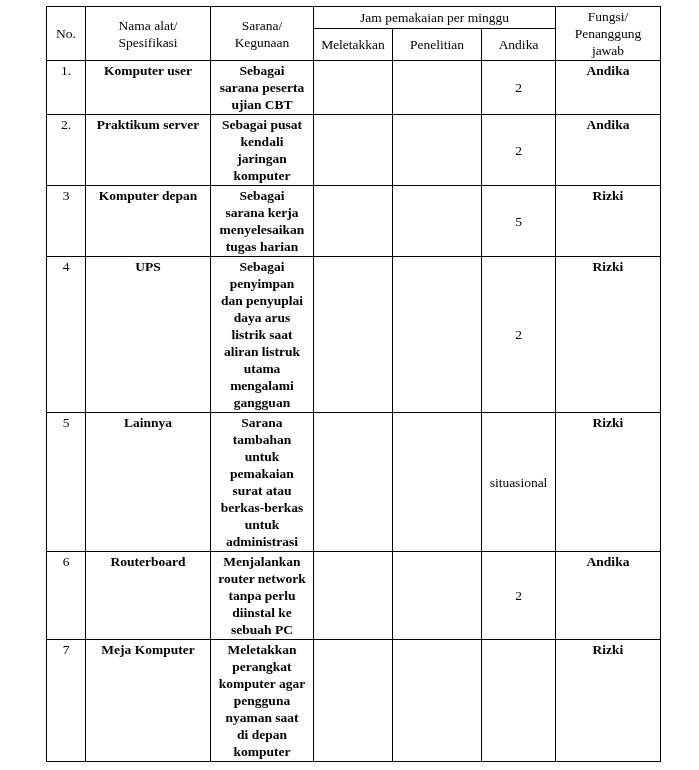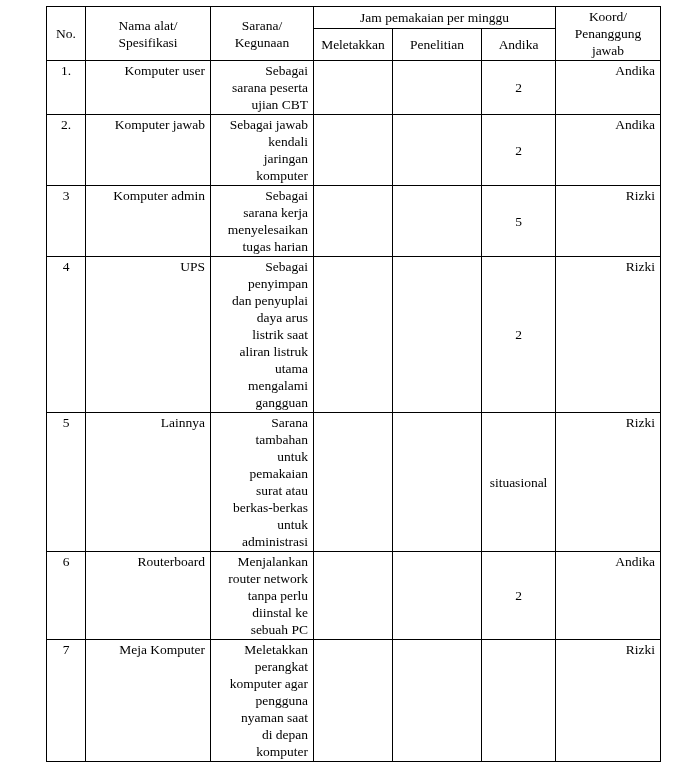--- a/index.html
+++ b/index.html
@@ -53,21 +53,21 @@
     text-align: center;
     padding-left: 1px;
     padding-right: 1px;
   }
   td.cell-jam {
     text-align: center;
     vertical-align: middle;
     padding-left: 1px;
     padding-right: 1px;
   }
-  td.cell-nama, td.cell-fungsi, td.cell-koord { text-align: right; }
+  td.cell-nama, td.cell-fungsi, td.cell-koord { text-align: center; font-weight: bold; }
 </style>
 </head>
 <body>
 
 <div class="page">
   <table class="equip-table">
     <colgroup>
       <col style="width:39px">
       <col style="width:125px">
       <col style="width:103px">
@@ -77,21 +77,21 @@
       <col style="width:105px">
     </colgroup>
     <thead>
       <tr class="jam-group-row">
         <th rowspan="2">No.</th>
         <th rowspan="2" class="pre">Nama alat/
 Spesifikasi</th>
         <th rowspan="2" class="pre">Sarana/
 Kegunaan</th>
         <th colspan="3" class="h-jam">Jam pemakaian per minggu</th>
-        <th rowspan="2" class="pre">Koord/
+        <th rowspan="2" class="pre">Fungsi/
 Penanggung
 jawab</th>
       </tr>
       <tr class="jam-sub-row">
         <th>Meletakkan</th>
         <th>Penelitian</th>
         <th>Andika</th>
       </tr>
     </thead>
     <tbody id="table-body">
@@ -101,33 +101,33 @@
     <td class="cell-fungsi pre">Sebagai
 sarana peserta
 ujian CBT</td>
     <td class="cell-jam"></td>
     <td class="cell-jam"></td>
     <td class="cell-jam">2</td>
     <td class="cell-koord">Andika</td>
   </tr>
         <tr>
     <td class="cell-no">2.</td>
-    <td class="cell-nama">Komputer jawab</td>
-    <td class="cell-fungsi pre">Sebagai jawab
+    <td class="cell-nama">Praktikum server</td>
+    <td class="cell-fungsi pre">Sebagai pusat
 kendali
 jaringan
 komputer</td>
     <td class="cell-jam"></td>
     <td class="cell-jam"></td>
     <td class="cell-jam">2</td>
     <td class="cell-koord">Andika</td>
   </tr>
         <tr>
     <td class="cell-no">3</td>
-    <td class="cell-nama">Komputer admin</td>
+    <td class="cell-nama">Komputer depan</td>
     <td class="cell-fungsi pre">Sebagai
 sarana kerja
 menyelesaikan
 tugas harian</td>
     <td class="cell-jam"></td>
     <td class="cell-jam"></td>
     <td class="cell-jam">5</td>
     <td class="cell-koord">Rizki</td>
   </tr>
         <tr>

